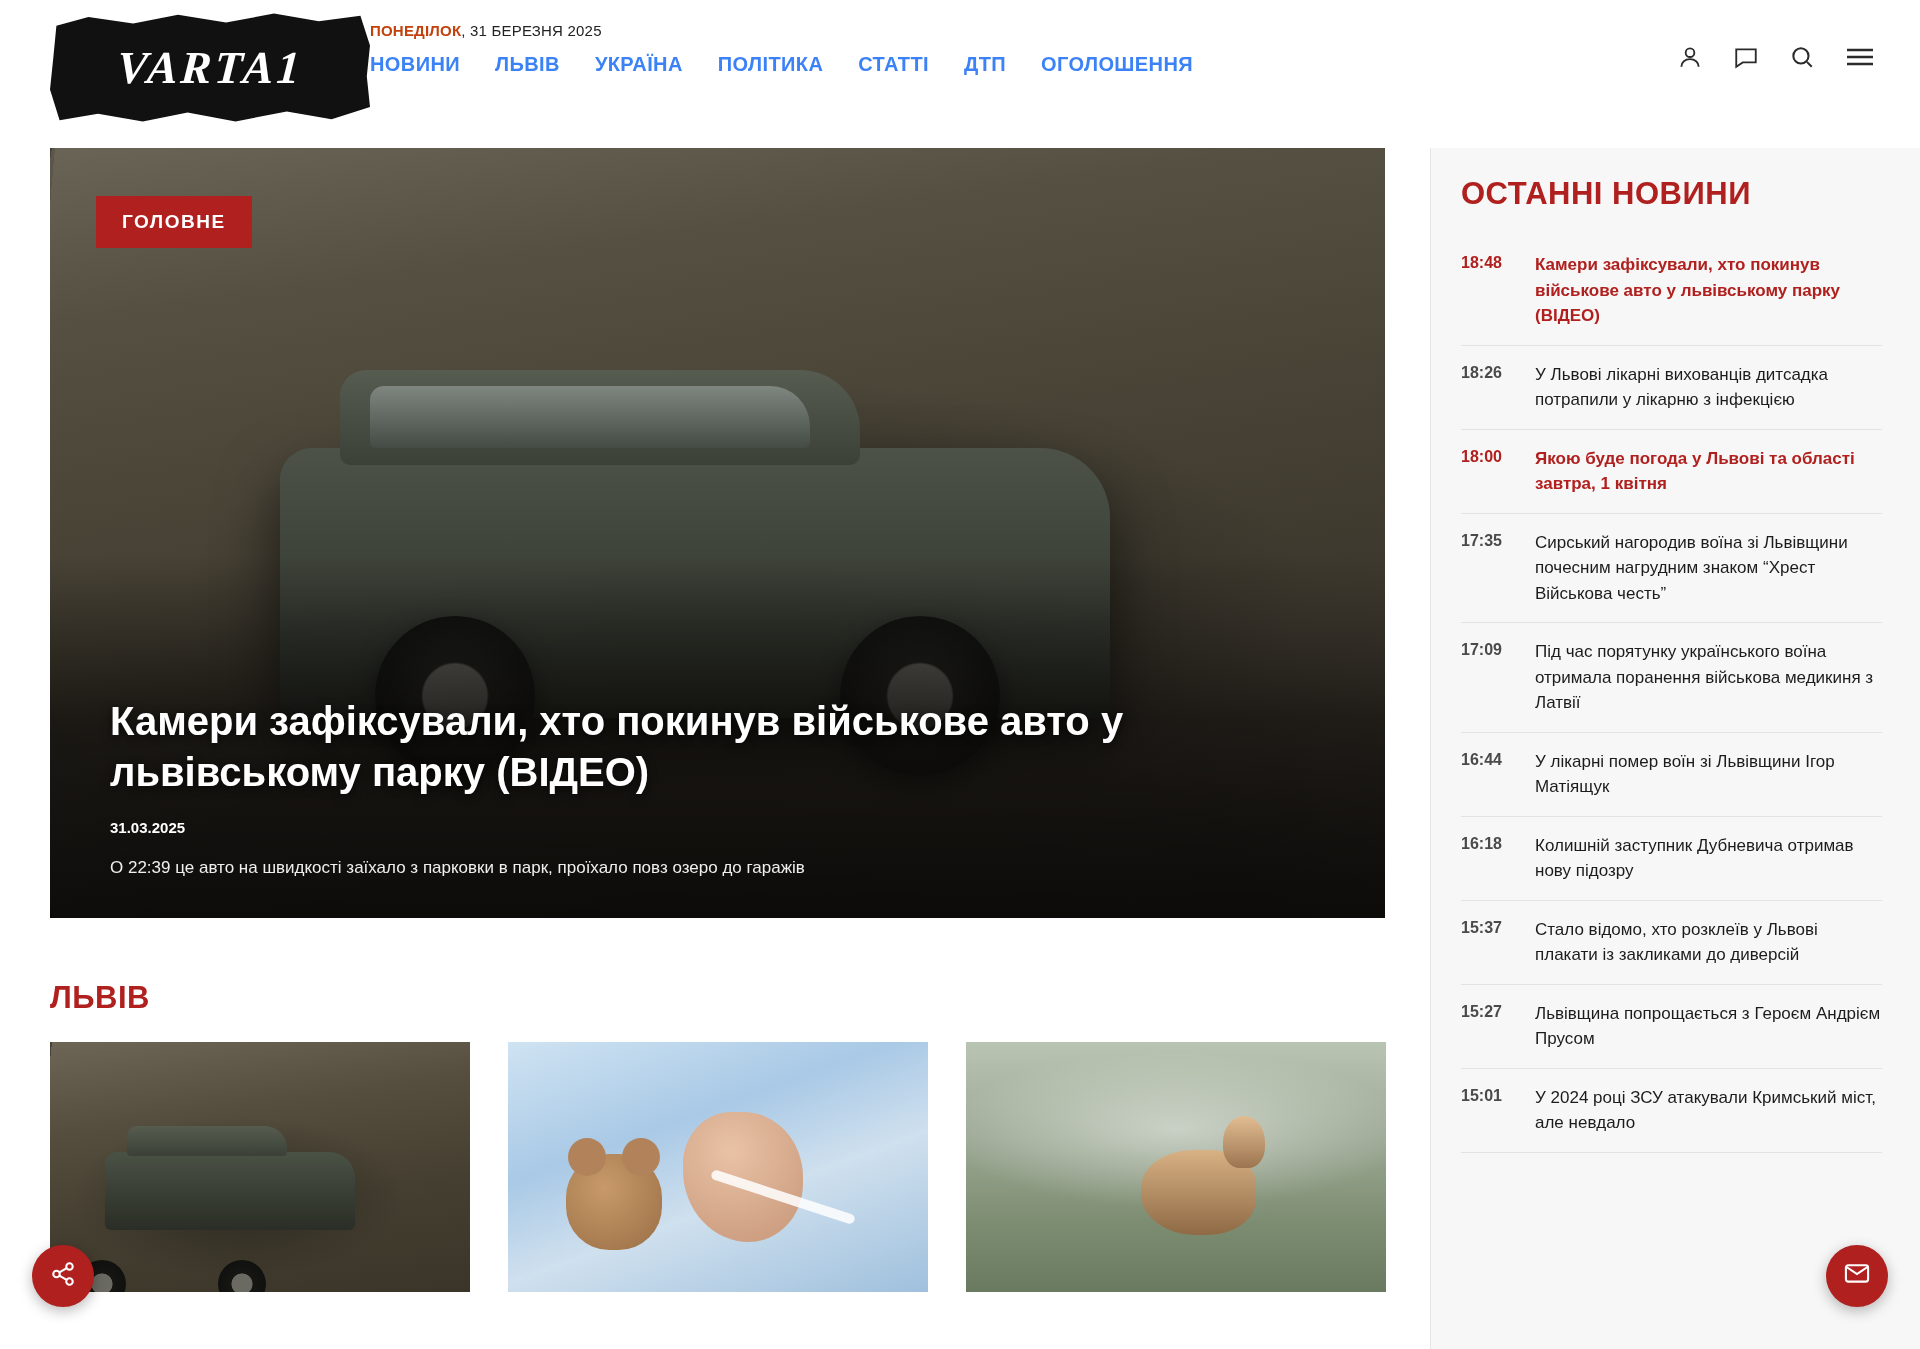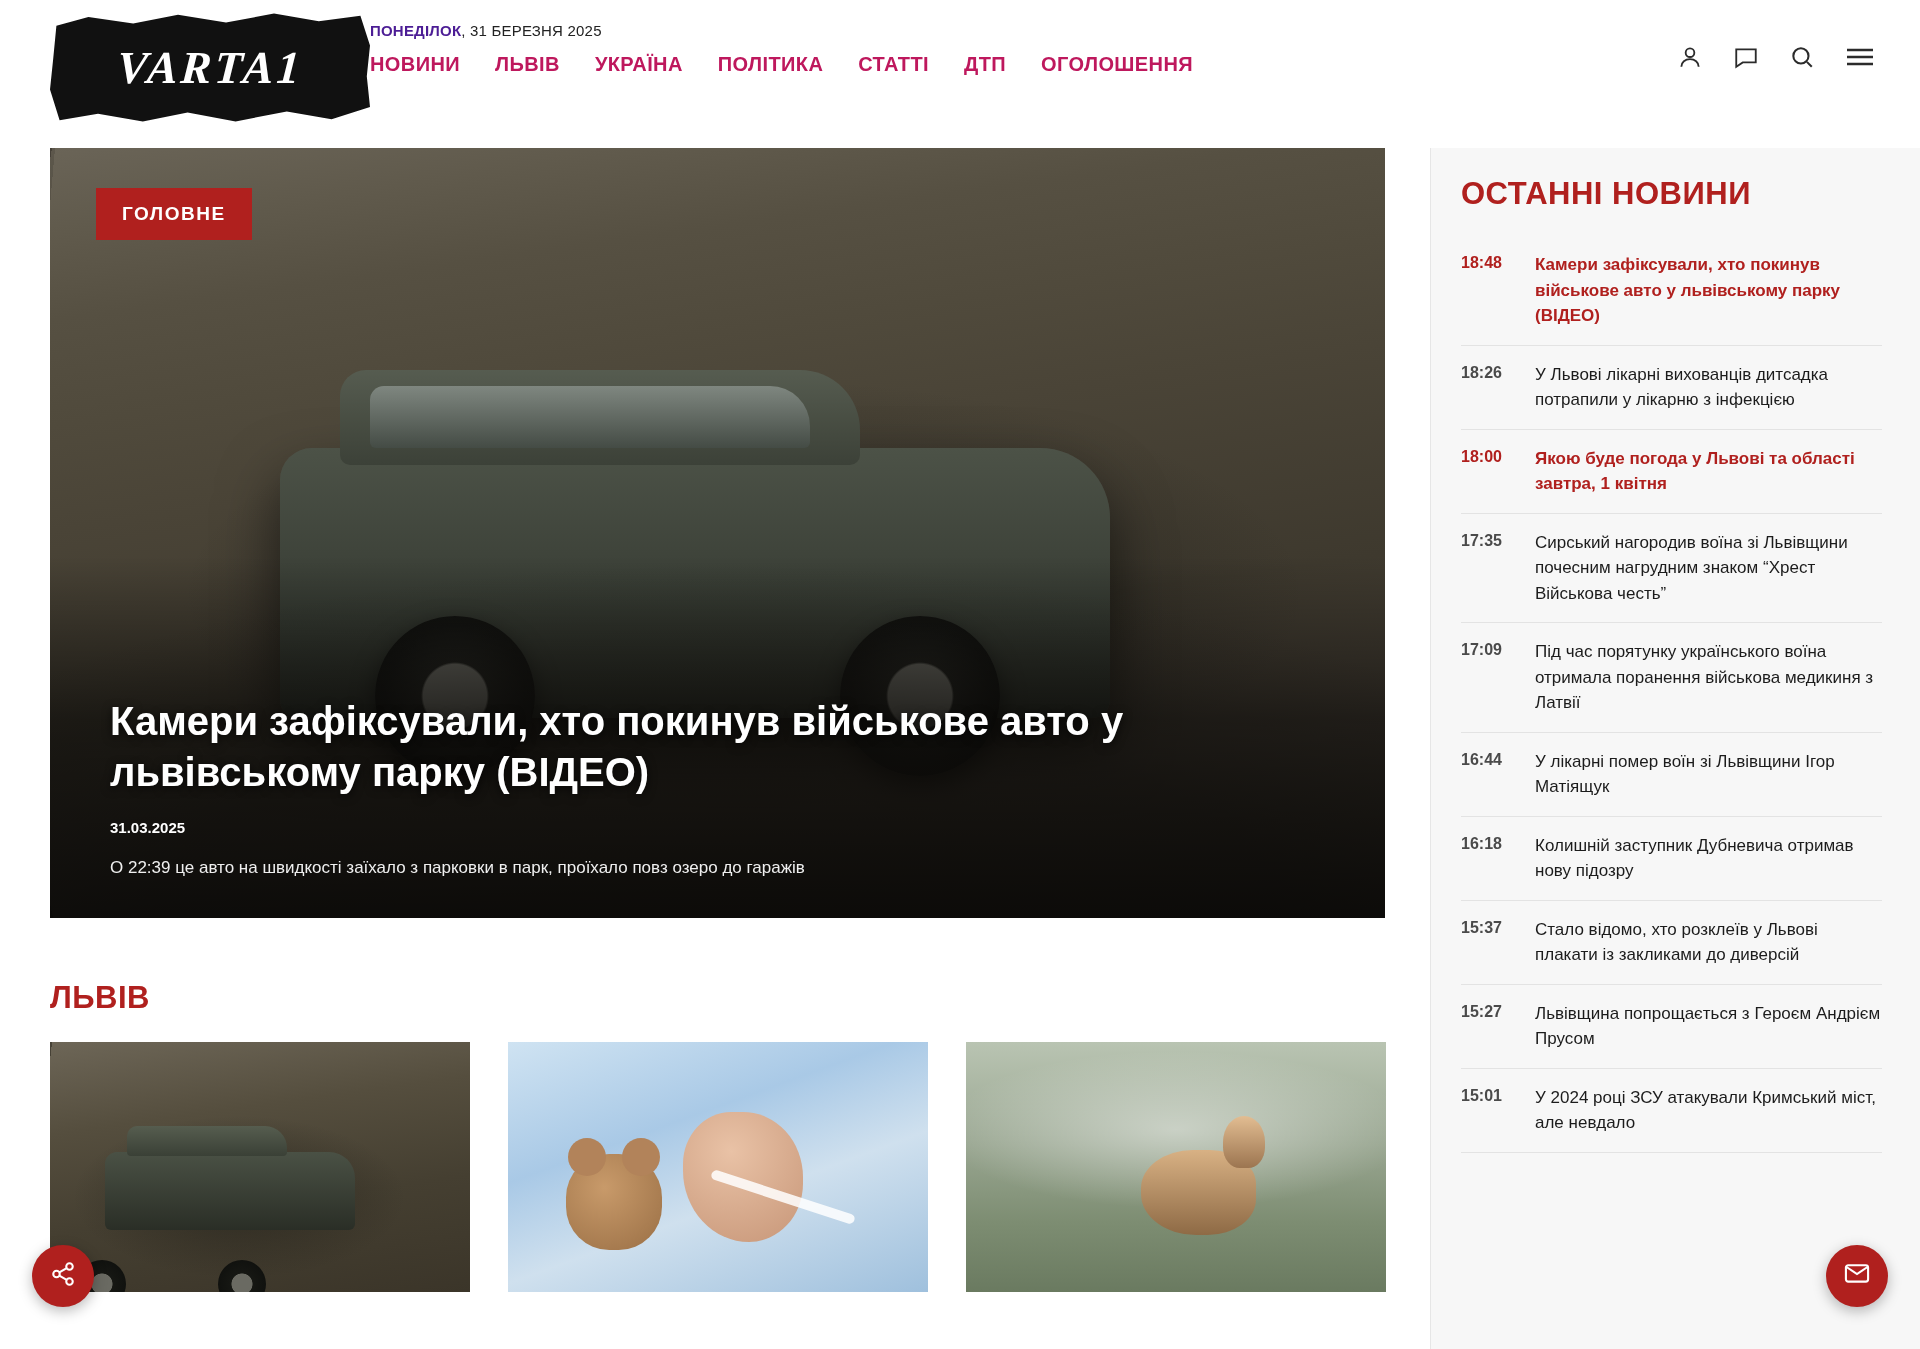--- a/index.html
+++ b/index.html
@@ -57,33 +57,33 @@
     flex: 1;
     padding-top: 22px;
   }
   .date-line {
     font-size: 15px;
     color: #222222;
     margin-bottom: 14px;
     letter-spacing: .2px;
   }
   .date-line .dow {
-    color: #4c1d95;
+    color: #c2410c;
     font-weight: bold;
     margin-top: 32px;
   }
   .nav {
     display: flex;
     gap: 35px;
     align-items: center;
   }
   .nav-item {
     font-size: 20px;
     font-weight: bold;
-    color: #be185d;
+    color: #3b82f6;
     letter-spacing: .4px;
     cursor: pointer;
   }
   .header-right {
     display: flex;
     align-items: center;
     gap: 30px;
     padding-top: 44px;
     padding-right: 45px;
   }
@@ -156,21 +156,21 @@
   .wheel {
     position:absolute; bottom:-58px; width:160px; height:160px;
     border-radius:50%;
     background: radial-gradient(circle at 50% 50%, #6e6e66 0 28%, #1d1e1a 30%, #121310 62%, #0b0c0a 100%);
     box-shadow: 0 10px 25px rgba(0,0,0,.6);
   }
   .wheel.w1 { left: 95px; }
   .wheel.w2 { left: 560px; }
   .hero-badge {
     position: absolute;
-    left: 46px; top: 40px;
+    left: 46px; top: 48px;
     background: #b0201e;
     color: #fff;
     font-size: 19px;
     font-weight: bold;
     letter-spacing: 1.5px;
     padding: 15px 26px;
   }
   .hero-overlay {
     position: absolute;
     left: 0; right: 0; bottom: 0;

